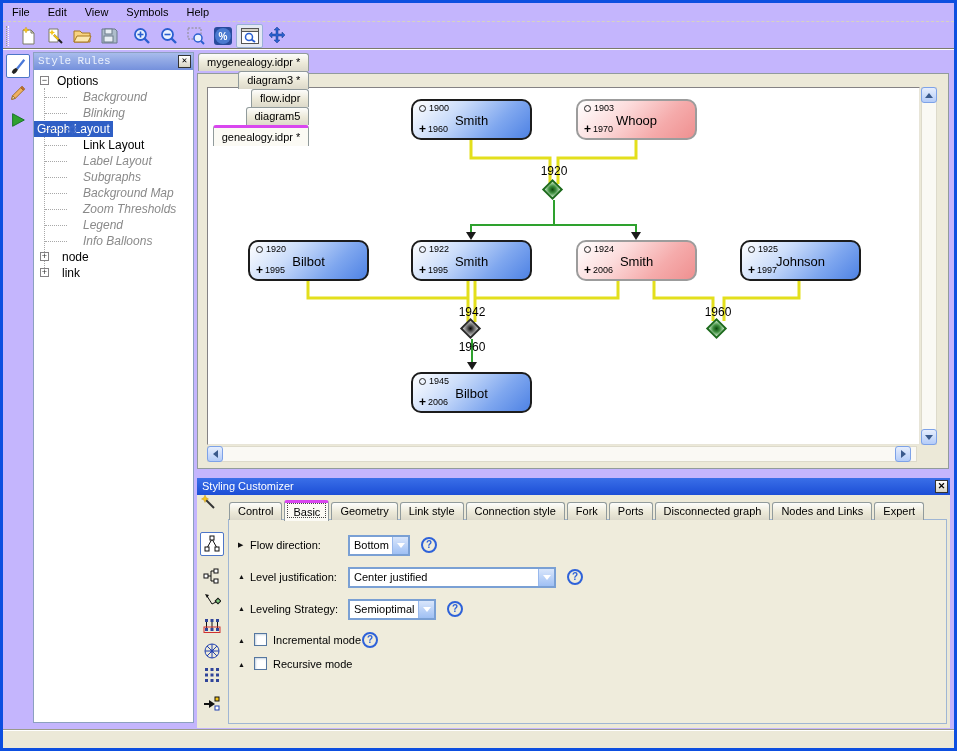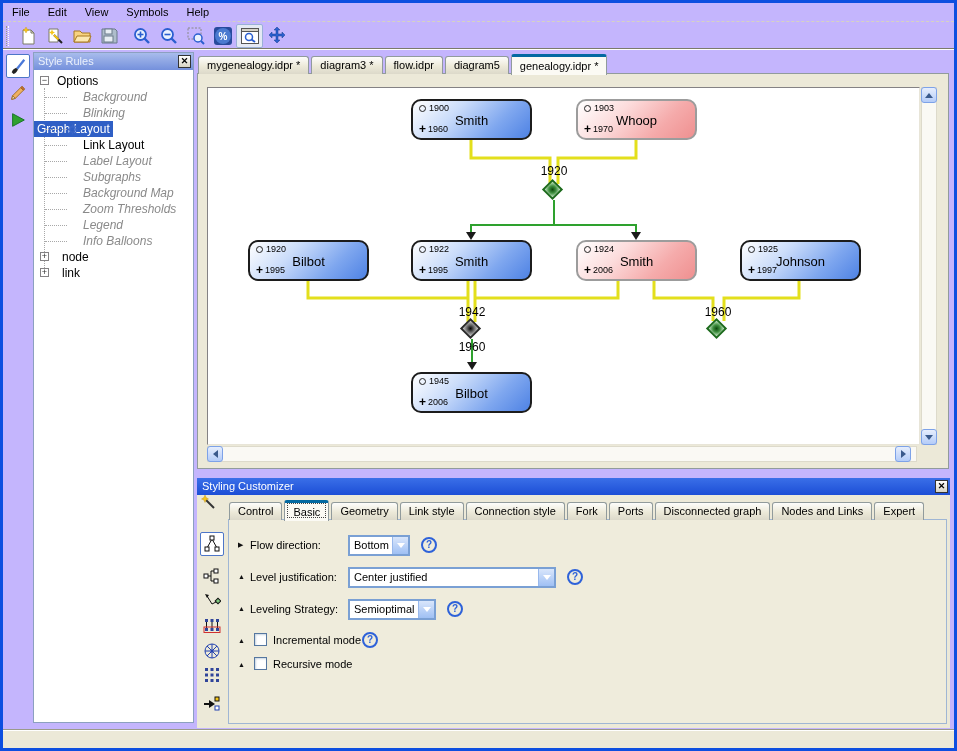--- a/index.html
+++ b/index.html
@@ -22,39 +22,39 @@
   .toolbar-underline { position:absolute; left:3px; top:48px; right:3px; height:2px; background:#7B7B6B; border-bottom:1px solid #fff; }
 
   
   .dockstrip { position:absolute; left:3px; top:51px; width:30px; bottom:22px; }
   .dbtn { width:24px; height:24px; margin:3px auto; display:flex; align-items:center; justify-content:center; }
   .dbtn.sel { border:1px solid #4D76C8; background:#fff; border-radius:2px; }
   .dbtn svg { width:18px; height:18px; }
 
   
   .srpanel { position:absolute; left:33px; top:52px; width:161px; height:671px; border:1px solid #8CA0C0; background:#fff; }
-  .srtitle { height:17px; background:linear-gradient(to bottom,#A8BCEC,#7490DC); color:#EAF0FC; font-size:11px; padding:2px 4px; position:relative; }
+  .srtitle { height:17px; background:linear-gradient(to bottom,#A8BCEC,#7490DC); color:#EAF0FC; font-size:11px; padding:2px 4px; position:relative;font-family:Liberation Mono, monospace; }
   .closebox { position:absolute; right:2px; top:2px; width:13px; height:13px; background:linear-gradient(#fff,#D8D4C4); border:1px solid #333; font-size:9px; font-weight:bold; line-height:11px; text-align:center; color:#000; }
   .tree { position:relative; padding-top:3px; font-size:12px; }
   .trow { position:relative; height:16px; line-height:16px; white-space:nowrap; }
   .expander { position:absolute; left:6px; top:3px; width:9px; height:9px; border:1px solid #848284; background:#fff; font-size:9px; line-height:7px; text-align:center; color:#333; }
   .troot .tlabel { margin-left:23px; }
   .tchild .tlabel { margin-left:49px; }
   .tchild::before { content:""; position:absolute; left:11px; top:8px; width:22px; border-top:1px dotted #a8a8a8; }
   .tsib .tlabel { margin-left:28px;margin-top:19px; }
   .vline { position:absolute; left:10px; top:18px; height:186px; border-left:1px dotted #a8a8a8; }
   .italicgray { font-style:italic; color:#8a8a8a; }
   .selrow .tlabel { margin-left:0; }
   .gearwrap { position:absolute; left:33px; top:2px; }
   .selbg { background:#2F5FC5; color:#fff; padding:0 3px; margin-left:47px; display:inline-block; }
 
   
-  .doctabs { position:absolute; left:198px; top:53px; height:21px; display:flex; align-items:flex-end; z-index:3; }
+  .doctabs { position:absolute; left:198px; top:53px; height:21px; display:flex; align-items:flex-end; z-index:3;flex-direction:column; }
   .tab { height:18px; line-height:17px; padding:0 8px; font-size:11px; background:linear-gradient(#FDFDFB,#ECE9D8 55%,#DCD9CA); border:1px solid #919B9C; border-bottom:none; border-radius:3px 3px 0 0; margin-right:2px; white-space:nowrap; }
-  .tab.active { height:21px; line-height:18px; background:#FBFAF4; border-top:3px solid #0369a1; position:relative; margin-bottom:-1px; }
+  .tab.active { height:21px; line-height:18px; background:#FBFAF4; border-top:3px solid #d946ef; position:relative; margin-bottom:-1px; }
   .docpanel { position:absolute; left:197px; top:73px; width:752px; height:396px; background:#ECE9D8; border:1px solid #919B9C; }
 
   
   .canvas { position:absolute; left:207px; top:87px; width:713px; height:358px; background:#fff; border:1px solid; border-color:#848284 #E8E5D8 #E8E5D8 #848284; overflow:hidden; }
   .canvas-inner { position:absolute; inset:0; }
   .gnode { position:absolute; width:121px; height:41px; border-radius:10px; border:2px solid #1c1c1c; font-size:12px; }
   .gnode.blue { background:linear-gradient(135deg,#ffffff,#cadcfa 35%,#7fa7ef 70%,#4e82e4); }
   .gnode.pink { background:linear-gradient(135deg,#ffffff,#fcdcdc 35%,#f5abab 70%,#ef9090); border-color:#9c9c9c; }
   .gname { position:absolute; left:0; right:0; top:12px; text-align:center; font-size:13px; }
   .gbirth { position:absolute; left:6px; top:2px; font-size:9px; display:flex; align-items:center; }

